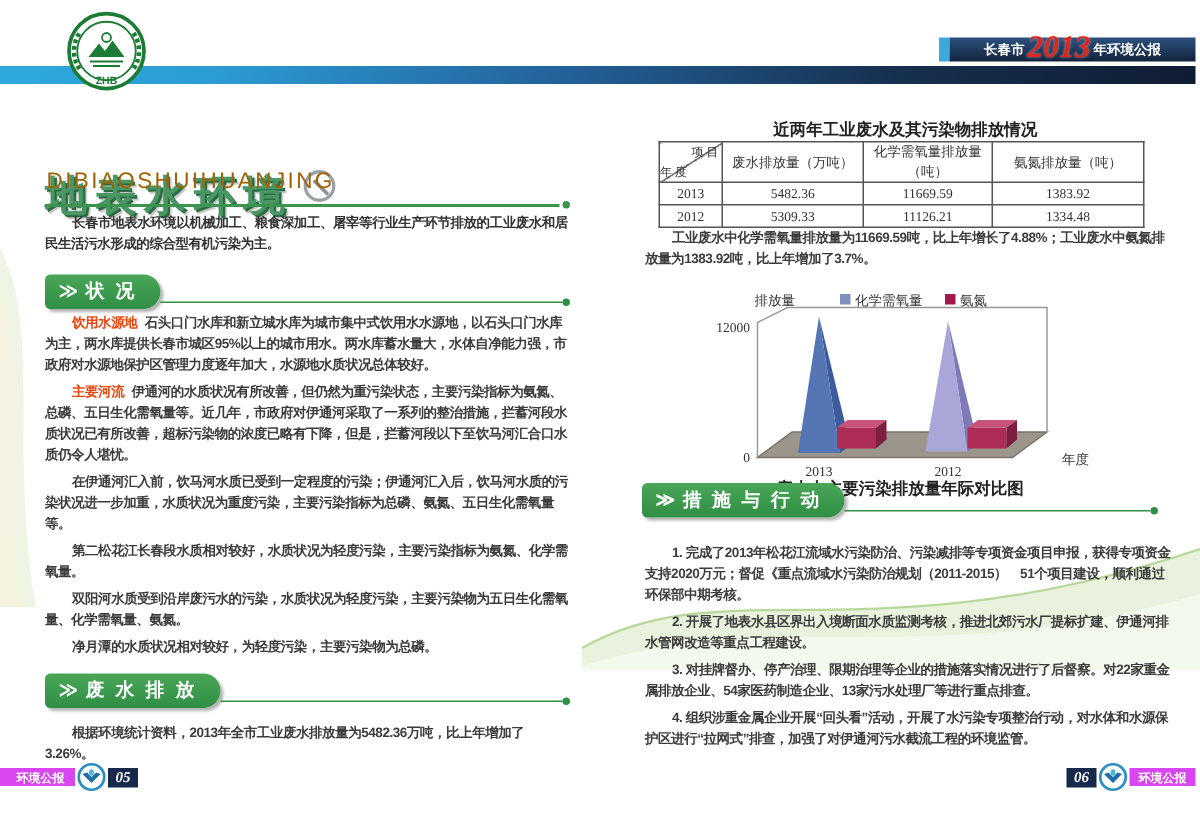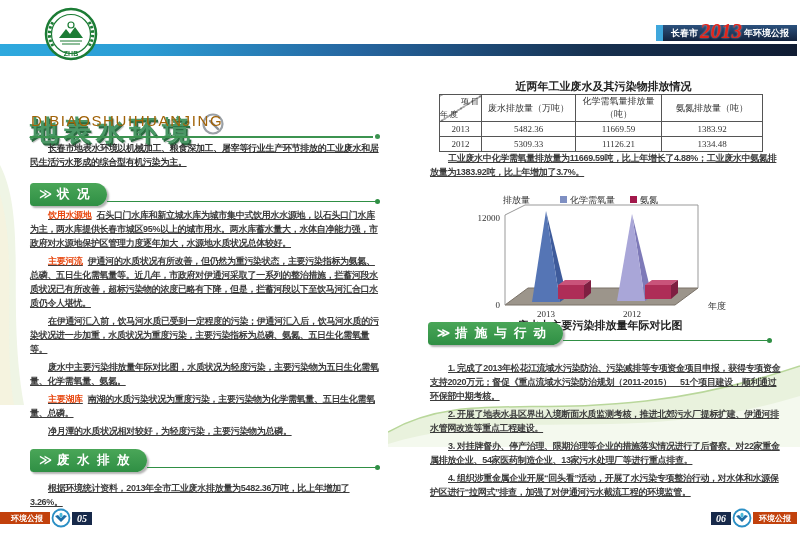--- a/index.html
+++ b/index.html
@@ -5,21 +5,21 @@
   html,body{margin:0;padding:0;background:#ffffff;}
   body{width:800px;height:544px;position:relative;overflow:hidden;
        font-family:"Liberation Sans","DejaVu Sans",sans-serif;color:#3c3c3c;}
   .abs{position:absolute;}
 
   
   .top-bar{top:44px;left:0;width:797px;height:12px;
     background:linear-gradient(90deg,#2ea9de 0%,#2b9cd4 18%,#25659f 45%,#16304f 75%,#101c33 100%);}
   .badge{top:25px;right:3px;height:16px;display:flex;align-items:center;}
   .badge .edge{width:7px;height:16px;background:#3fa7dc;}
-  .badge .body{height:16px;display:flex;align-items:center;padding:0 8px;
+  .badge .body{height:16px;display:flex;align-items:center;padding:0 23px;
     background:linear-gradient(180deg,#2c527e,#13223d);}
   .badge .w{color:#fff;font-size:9px;font-weight:bold;white-space:nowrap;}
   .badge .y2013{font-family:"Liberation Serif","DejaVu Serif",serif;font-style:italic;
     font-weight:bold;color:#e2251c;font-size:21px;line-height:10px;display:inline-block;
     margin:0 2px;transform:translateY(-2px);text-shadow:0 0 2px rgba(255,255,255,.55);}
   .epa-logo{top:6px;left:44px;}
 
   
   .decor{pointer-events:none;z-index:0;}
   .content{z-index:2;}
@@ -28,21 +28,21 @@
   .title-row{top:76px;left:30px;display:flex;gap:6px;margin-top:36px;}
   .title-zh{font-size:28px;font-weight:900;letter-spacing:5px;color:#4a9765;
     text-shadow:1.5px 1.5px 0 #2a6b40,2.5px 2.5px 1px rgba(0,0,0,.25);}
   .pinyin{top:112px;left:31px;font-size:15px;letter-spacing:1.6px;color:#a16207;}
   .divider{top:134px;left:30px;width:350px;display:flex;align-items:center;}
   .divider .ln{flex:1;border-top:2px solid #3c9350;}
   .divider .dot{width:5px;height:5px;border-radius:50%;background:#3c9350;margin-left:2px;}
 
   
   .para{font-size:9px;line-height:14px;letter-spacing:-0.3px;font-weight:600;color:#3c3c3c;}
-  .indent{text-indent:2em;text-decoration:underline;}
+  .indent{text-indent:2em;}
   .lead{color:#e8470f;font-weight:bold;}
   .lead:not(:empty){margin-right:5px;margin-top:11px;}
   .intro{top:141px;left:30px;width:353px;font-weight:bold;color:#333;}
   .status-body{top:208px;left:30px;width:352px;}
   .status-body p,.measures-body p{margin:0 0 4px 0;}
   .ww-para{top:481px;left:30px;width:352px;}
   .right-para{top:151px;left:430px;width:353px;}
   .measures-body{top:361px;left:430px;width:353px;}
 
   
@@ -72,21 +72,21 @@
   
   .chart-svg{top:193px;left:430px;}
   .chart-svg text{font-family:"Liberation Serif","DejaVu Serif",serif;font-size:9px;fill:#333;}
   .chart-cap{top:318px;left:430px;width:340px;text-align:center;font-weight:bold;font-size:11px;
     font-family:"Liberation Serif","DejaVu Serif",serif;color:#222;}
 
   
   .footer{top:509px;display:flex;align-items:center;height:18px;}
   .f-left{left:0;}
   .f-right{right:3px;}
-  .f-bar{background:#c2410c;color:#fff;font-size:8px;font-weight:bold;height:12px;
+  .f-bar{background:#d946ef;color:#fff;font-size:8px;font-weight:bold;height:12px;
     display:flex;align-items:center;justify-content:center;}
   .f-bar.l{width:46px;padding-left:4px;}
   .f-bar.r{width:44px;}
   .f-page{background:#17294a;color:#fff;width:20px;height:13px;display:flex;align-items:center;
     justify-content:center;font-family:"Liberation Serif","DejaVu Serif",serif;
     font-style:italic;font-weight:bold;font-size:10px;}
   .f-logo{margin:0 1px;}
 </style>
 </head>
 <body>
@@ -143,22 +143,22 @@
 <div class="abs content sec sec-status">
   <div class="sec-box"><span class="chev">≫</span><span>状 况</span></div>
   <div class="sec-line"></div>
   <div class="sec-dot"></div>
 </div>
 
 <div class="abs content status-body">
   <p class="para indent"><span class="lead">饮用水源地</span><span>石头口门水库和新立城水库为城市集中式饮用水水源地，以石头口门水库为主，两水库提供长春市城区95%以上的城市用水。两水库蓄水量大，水体自净能力强，市政府对水源地保护区管理力度逐年加大，水源地水质状况总体较好。</span></p>
   <p class="para indent"><span class="lead">主要河流</span><span>伊通河的水质状况有所改善，但仍然为重污染状态，主要污染指标为氨氮、总磷、五日生化需氧量等。近几年，市政府对伊通河采取了一系列的整治措施，拦蓄河段水质状况已有所改善，超标污染物的浓度已略有下降，但是，拦蓄河段以下至饮马河汇合口水质仍令人堪忧。</span></p>
   <p class="para indent"><span>在伊通河汇入前，饮马河水质已受到一定程度的污染；伊通河汇入后，饮马河水质的污染状况进一步加重，水质状况为重度污染，主要污染指标为总磷、氨氮、五日生化需氧量等。</span></p>
-  <p class="para indent"><span>废水中主要污染排放量年际对比图，水质状况为轻度污染，主要污染物为五日生化需氧量、化学需氧量、氨氮。</span></p>
-  <p class="para indent"><span class="lead">主要湖库</span><span>南湖的水质污染状况为重度污染，主要污染物为化学需氧量、五日生化需氧量、总磷。</span></p>
+  <p class="para indent"><span>第二松花江长春段水质相对较好，水质状况为轻度污染，主要污染指标为氨氮、化学需氧量。</span></p>
+  <p class="para indent"><span>双阳河水质受到沿岸废污水的污染，水质状况为轻度污染，主要污染物为五日生化需氧量、化学需氧量、氨氮。</span></p>
   <p class="para indent"><span>净月潭的水质状况相对较好，为轻度污染，主要污染物为总磷。</span></p>
 </div>
 
 <div class="abs content sec sec-ww">
   <div class="sec-box"><span class="chev">≫</span><span>废 水 排 放</span></div>
   <div class="sec-line"></div>
   <div class="sec-dot"></div>
 </div>
 <div class="abs content para indent ww-para">根据环境统计资料，2013年全市工业废水排放量为5482.36万吨，比上年增加了3.26%。</div>
 

